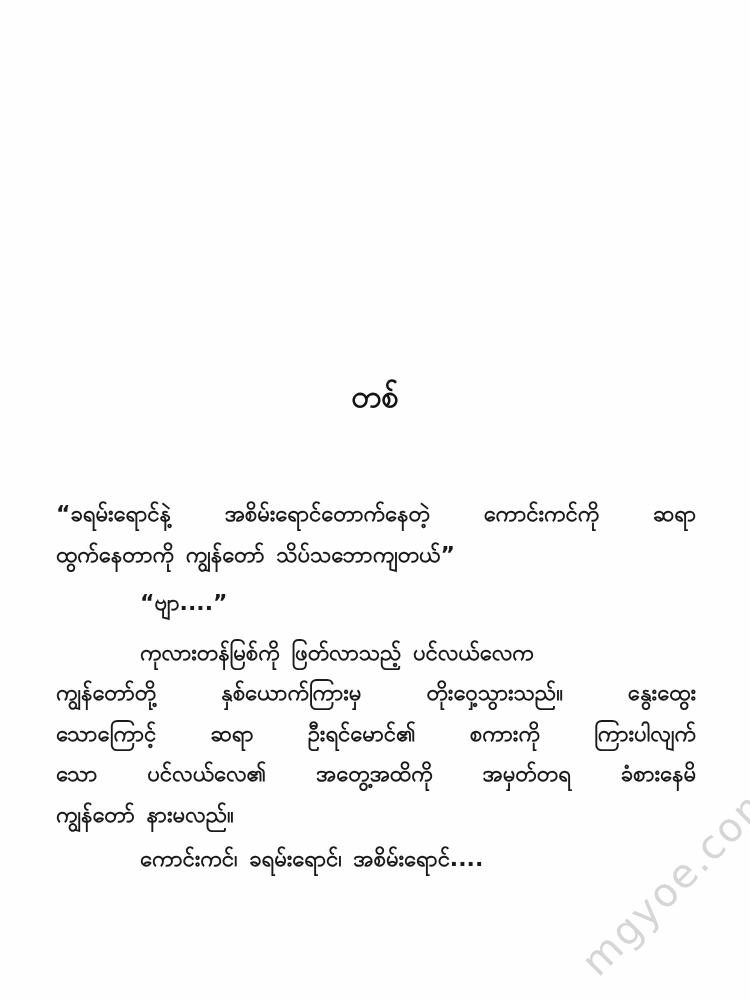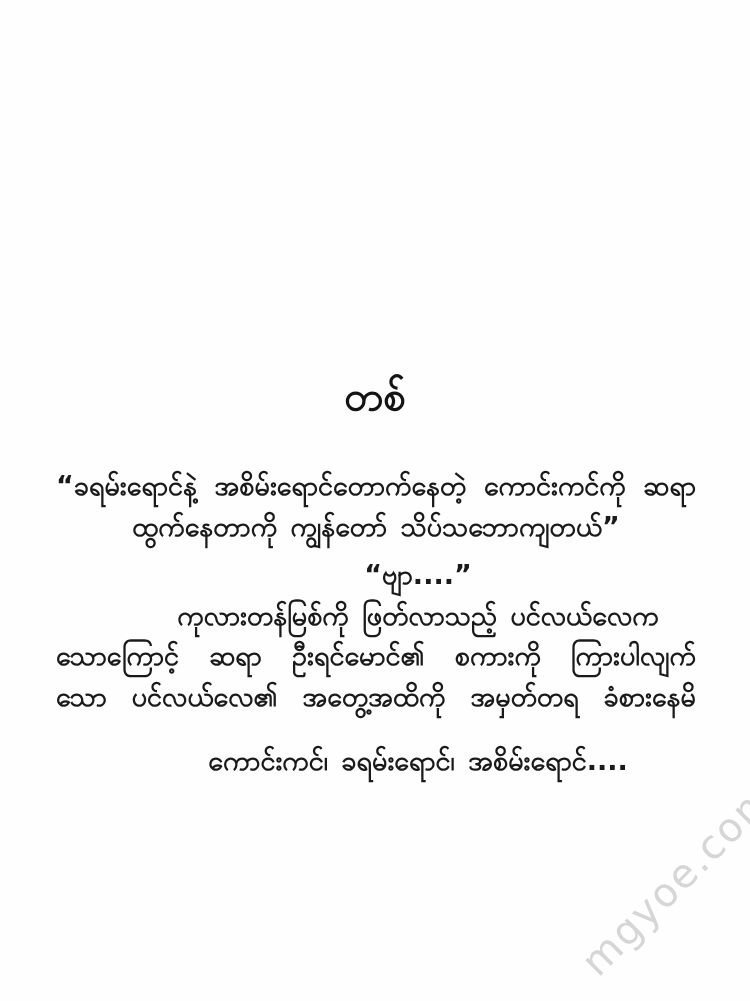--- a/index.html
+++ b/index.html
@@ -15,51 +15,51 @@
     overflow: hidden;
     font-family: "DejaVu Sans", sans-serif;
   }
   .chapter-heading {
     position: absolute;
     top: 372px;
     left: 0;
     width: 100%;
     margin: 0;
     text-align: center;
-    font-size: 40px;
+    font-size: 31px;
     font-weight: bold;
     color: #141414;
     line-height: 48px;
   }
   .text-block {
     position: absolute;
-    top: 466px;
+    top: 494px;
     left: 56px;
     width: 640px;
     color: #1a1a1a;
-    font-size: 27px;
+    font-size: 22px;
     font-weight: bold;
     line-height: 40.5px;
     word-spacing: 4px;
   }
   .line {
     white-space: nowrap;
-    text-align: center;
+    text-align: left;
   }
   .line.j {
     white-space: normal;
     text-align: justify;
     text-align-last: justify;
   }
   .line.ind {
     text-indent: 84px;
   }
   .line.g1 { margin-top: 8px; }
-  .line.g2 { margin-top: 0; }
-  .line.g3 { margin-top: 24px; }
+  .line.g2 { margin-top: 9px; }
+  .line.g3 { margin-top: 4px; }
   .watermark {
     position: absolute;
     left: 572px;
     top: 952px;
     font-size: 40px;
     font-weight: normal;
     color: #d6d6d6;
     letter-spacing: 2px;
     transform: rotate(-45deg);
     transform-origin: 0 0;
@@ -72,20 +72,22 @@
 
 <div class="page">
 
   <h1 class="chapter-heading">တစ်</h1>
 
   <div class="text-block">
     <div class="line j">“ခရမ်းရောင်နဲ့ အစိမ်းရောင်တောက်နေတဲ့ ကောင်းကင်ကို ဆရာ</div>
     <div class="line">ထွက်နေတာကို ကျွန်တော် သိပ်သဘောကျတယ်”</div>
     <div class="line ind g1">“ဗျာ....”</div>
     <div class="line ind g2">ကုလားတန်မြစ်ကို ဖြတ်လာသည့် ပင်လယ်လေက</div>
+    <div class="line j">ကျွန်တော်တို့ နှစ်ယောက်ကြားမှ တိုးဝှေ့သွားသည်။ နွေးထွေး</div>
     <div class="line j">သောကြောင့် ဆရာ ဦးရင်မောင်၏ စကားကို ကြားပါလျက်</div>
     <div class="line j">သော ပင်လယ်လေ၏ အတွေ့အထိကို အမှတ်တရ ခံစားနေမိ</div>
+    <div class="line">ကျွန်တော် နားမလည်။</div>
     <div class="line ind g3">ကောင်းကင်၊ ခရမ်းရောင်၊ အစိမ်းရောင်....</div>
   </div>
 
   <div class="watermark">mgyoe.com</div>
 
 </div>
 
 </body></html>

